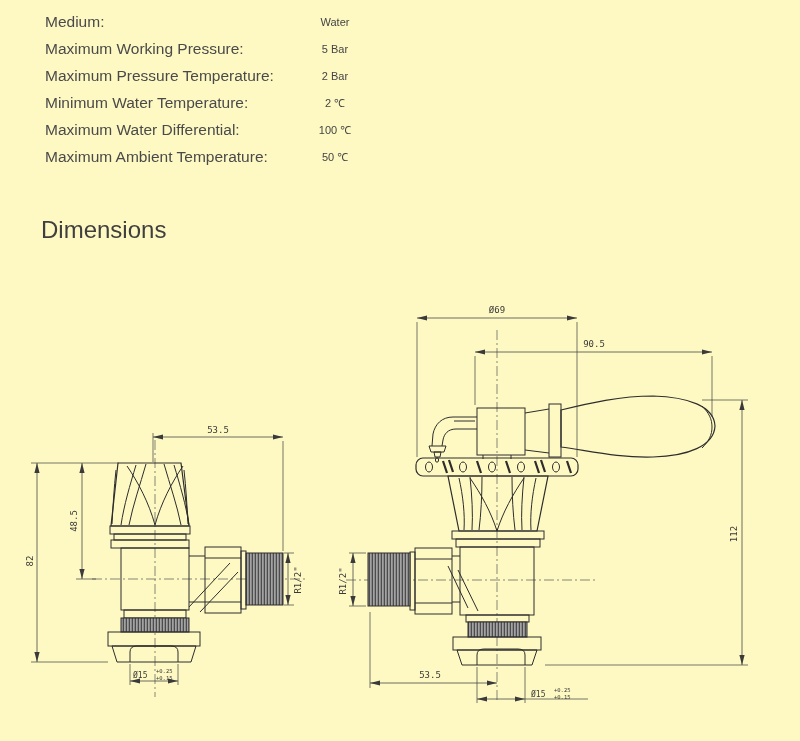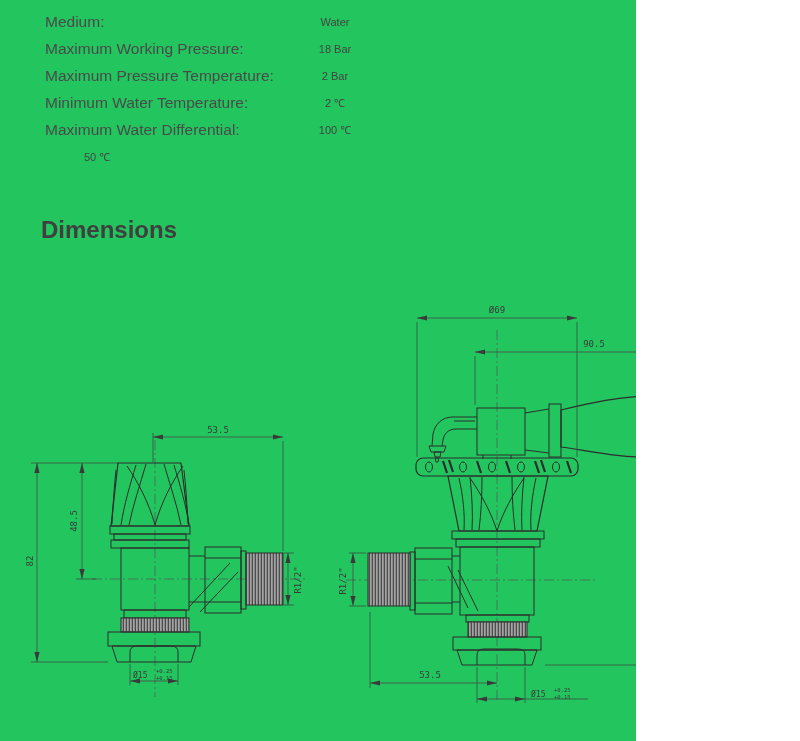--- a/index.html
+++ b/index.html
@@ -1,22 +1,22 @@
 <!DOCTYPE html>
 <html><head>
 <meta charset="utf-8">
 <style>
   html,body{margin:0;padding:0;background:#ffffff;}
-  #page{position:relative;width:636px;height:741px;background:#22c55e;overflow:hidden;
+  #page{position:relative;width:800px;height:741px;background:#fef9c3;overflow:hidden;
         font-family:"Liberation Sans",sans-serif;color:#474747;}
   .specs{position:absolute;left:45px;top:8px;}
   .spec-row{display:flex;height:27px;align-items:center;}
   .spec-label{width:238px;font-size:15.5px;color:#4a4a4a;}
   .spec-value{width:104px;text-align:center;font-size:11px;color:#444;}
-  .section-title{position:absolute;left:41px;top:216px;font-size:24px;color:#3f3f3f;font-weight:bold;}
+  .section-title{position:absolute;left:41px;top:216px;font-size:24px;color:#3f3f3f;}
   svg{position:absolute;left:0;top:0;}
   .obj{fill:none;stroke:#2d2d2d;stroke-width:1;}
   .obj2{fill:none;stroke:#2d2d2d;stroke-width:1.2;}
   .thin{fill:none;stroke:#3c3c3c;stroke-width:0.7;}
   .dim{fill:none;stroke:#4a4a4a;stroke-width:0.8;}
   .cl{fill:none;stroke:#555;stroke-width:0.7;stroke-dasharray:10 3 2 3;}
   .dtxt{font-family:"DejaVu Sans Mono",monospace;font-size:9px;fill:#3a3a3a;}
   .dtxt-s{font-family:"DejaVu Sans Mono",monospace;font-size:8px;fill:#3a3a3a;}
   .dtxt-t{font-family:"DejaVu Sans Mono",monospace;font-size:5.5px;fill:#3a3a3a;}
   .knurl{stroke:#2d2d2d;stroke-width:2.2;}
@@ -26,35 +26,36 @@
 
 <div id="page">
 
   <div class="specs">
     <div class="spec-row">
       <div class="spec-label">Medium:</div>
       <div class="spec-value">Water</div>
     </div>
     <div class="spec-row">
       <div class="spec-label">Maximum Working Pressure:</div>
-      <div class="spec-value">18 Bar</div>
+      <div class="spec-value">5 Bar</div>
     </div>
     <div class="spec-row">
       <div class="spec-label">Maximum Pressure Temperature:</div>
       <div class="spec-value">2 Bar</div>
     </div>
     <div class="spec-row">
       <div class="spec-label">Minimum Water Temperature:</div>
       <div class="spec-value">2 ℃</div>
     </div>
     <div class="spec-row">
       <div class="spec-label">Maximum Water Differential:</div>
       <div class="spec-value">100 ℃</div>
     </div>
     <div class="spec-row">
+      <div class="spec-label">Maximum Ambient Temperature:</div>
       <div class="spec-value">50 ℃</div>
     </div>
   </div>
 
   <div class="section-title">Dimensions</div>
 
   <svg width="800" height="741" viewBox="0 0 800 741">
     <defs>
       <marker id="arr" viewBox="0 0 12 8" refX="11.5" refY="4" markerWidth="11" markerHeight="7" markerUnits="userSpaceOnUse" orient="auto-start-reverse">
         <path d="M0,1 L11.5,4 L0,7 Z" fill="#3a3a3a"></path>

